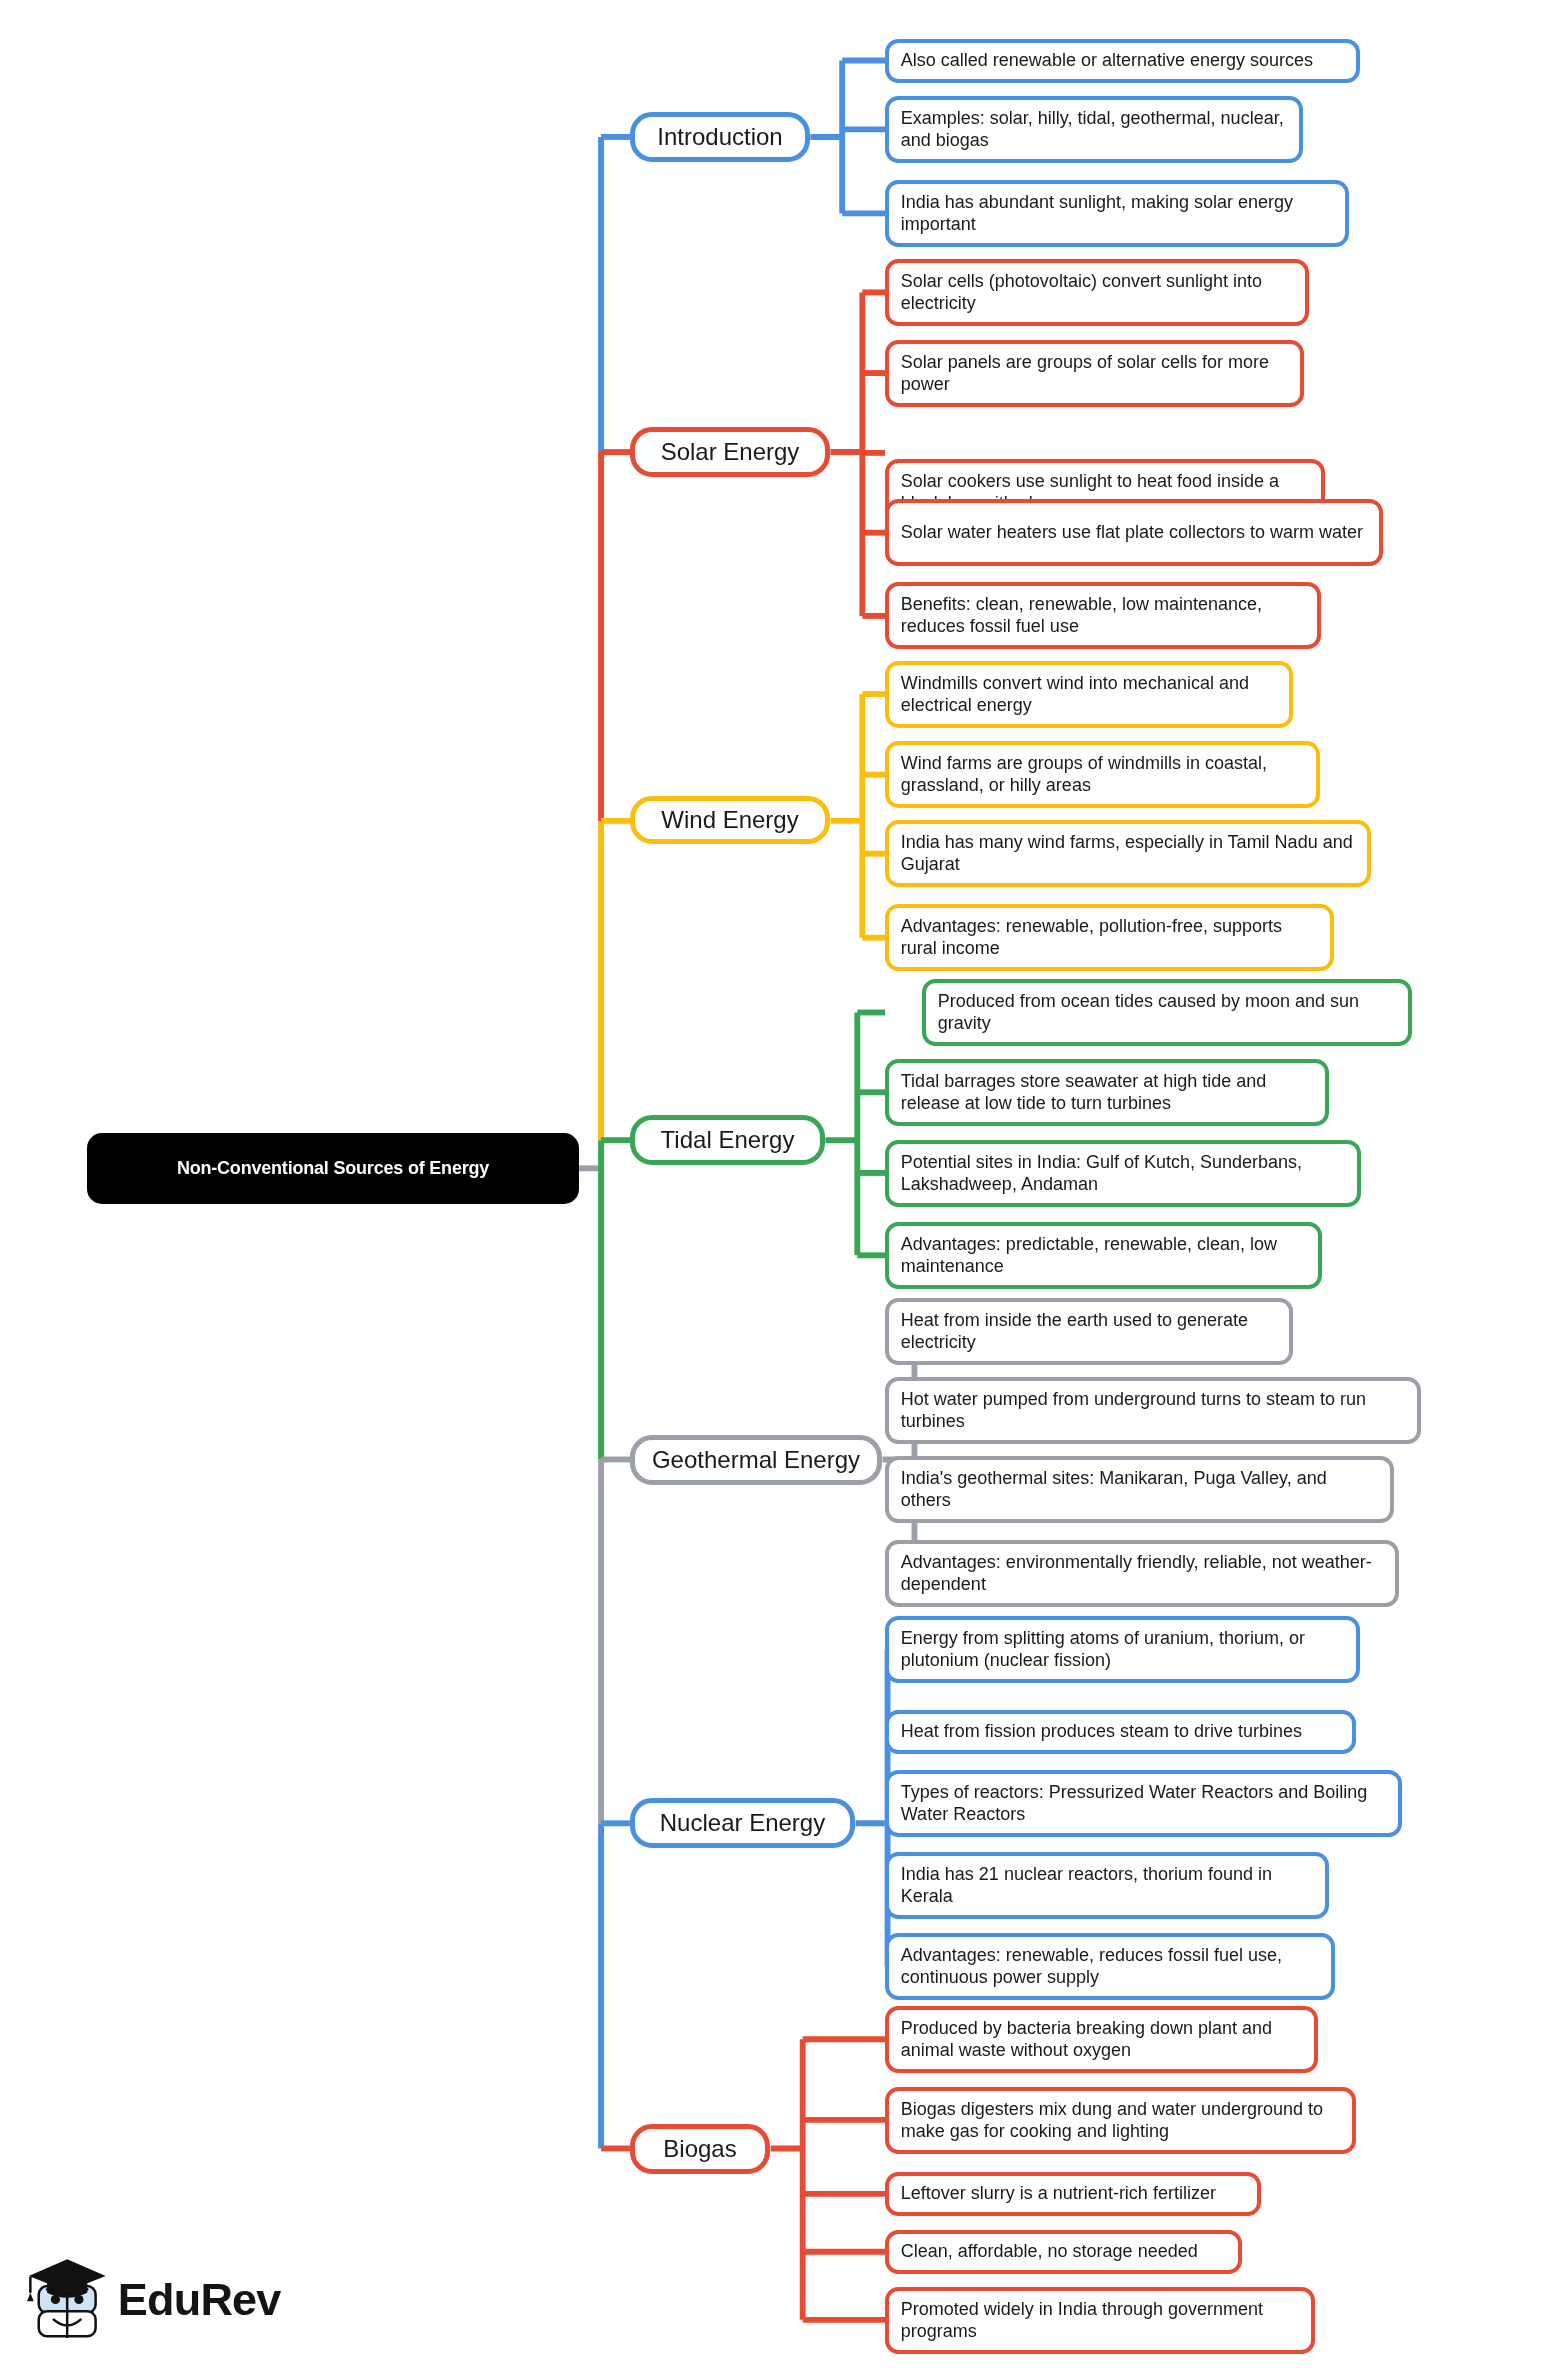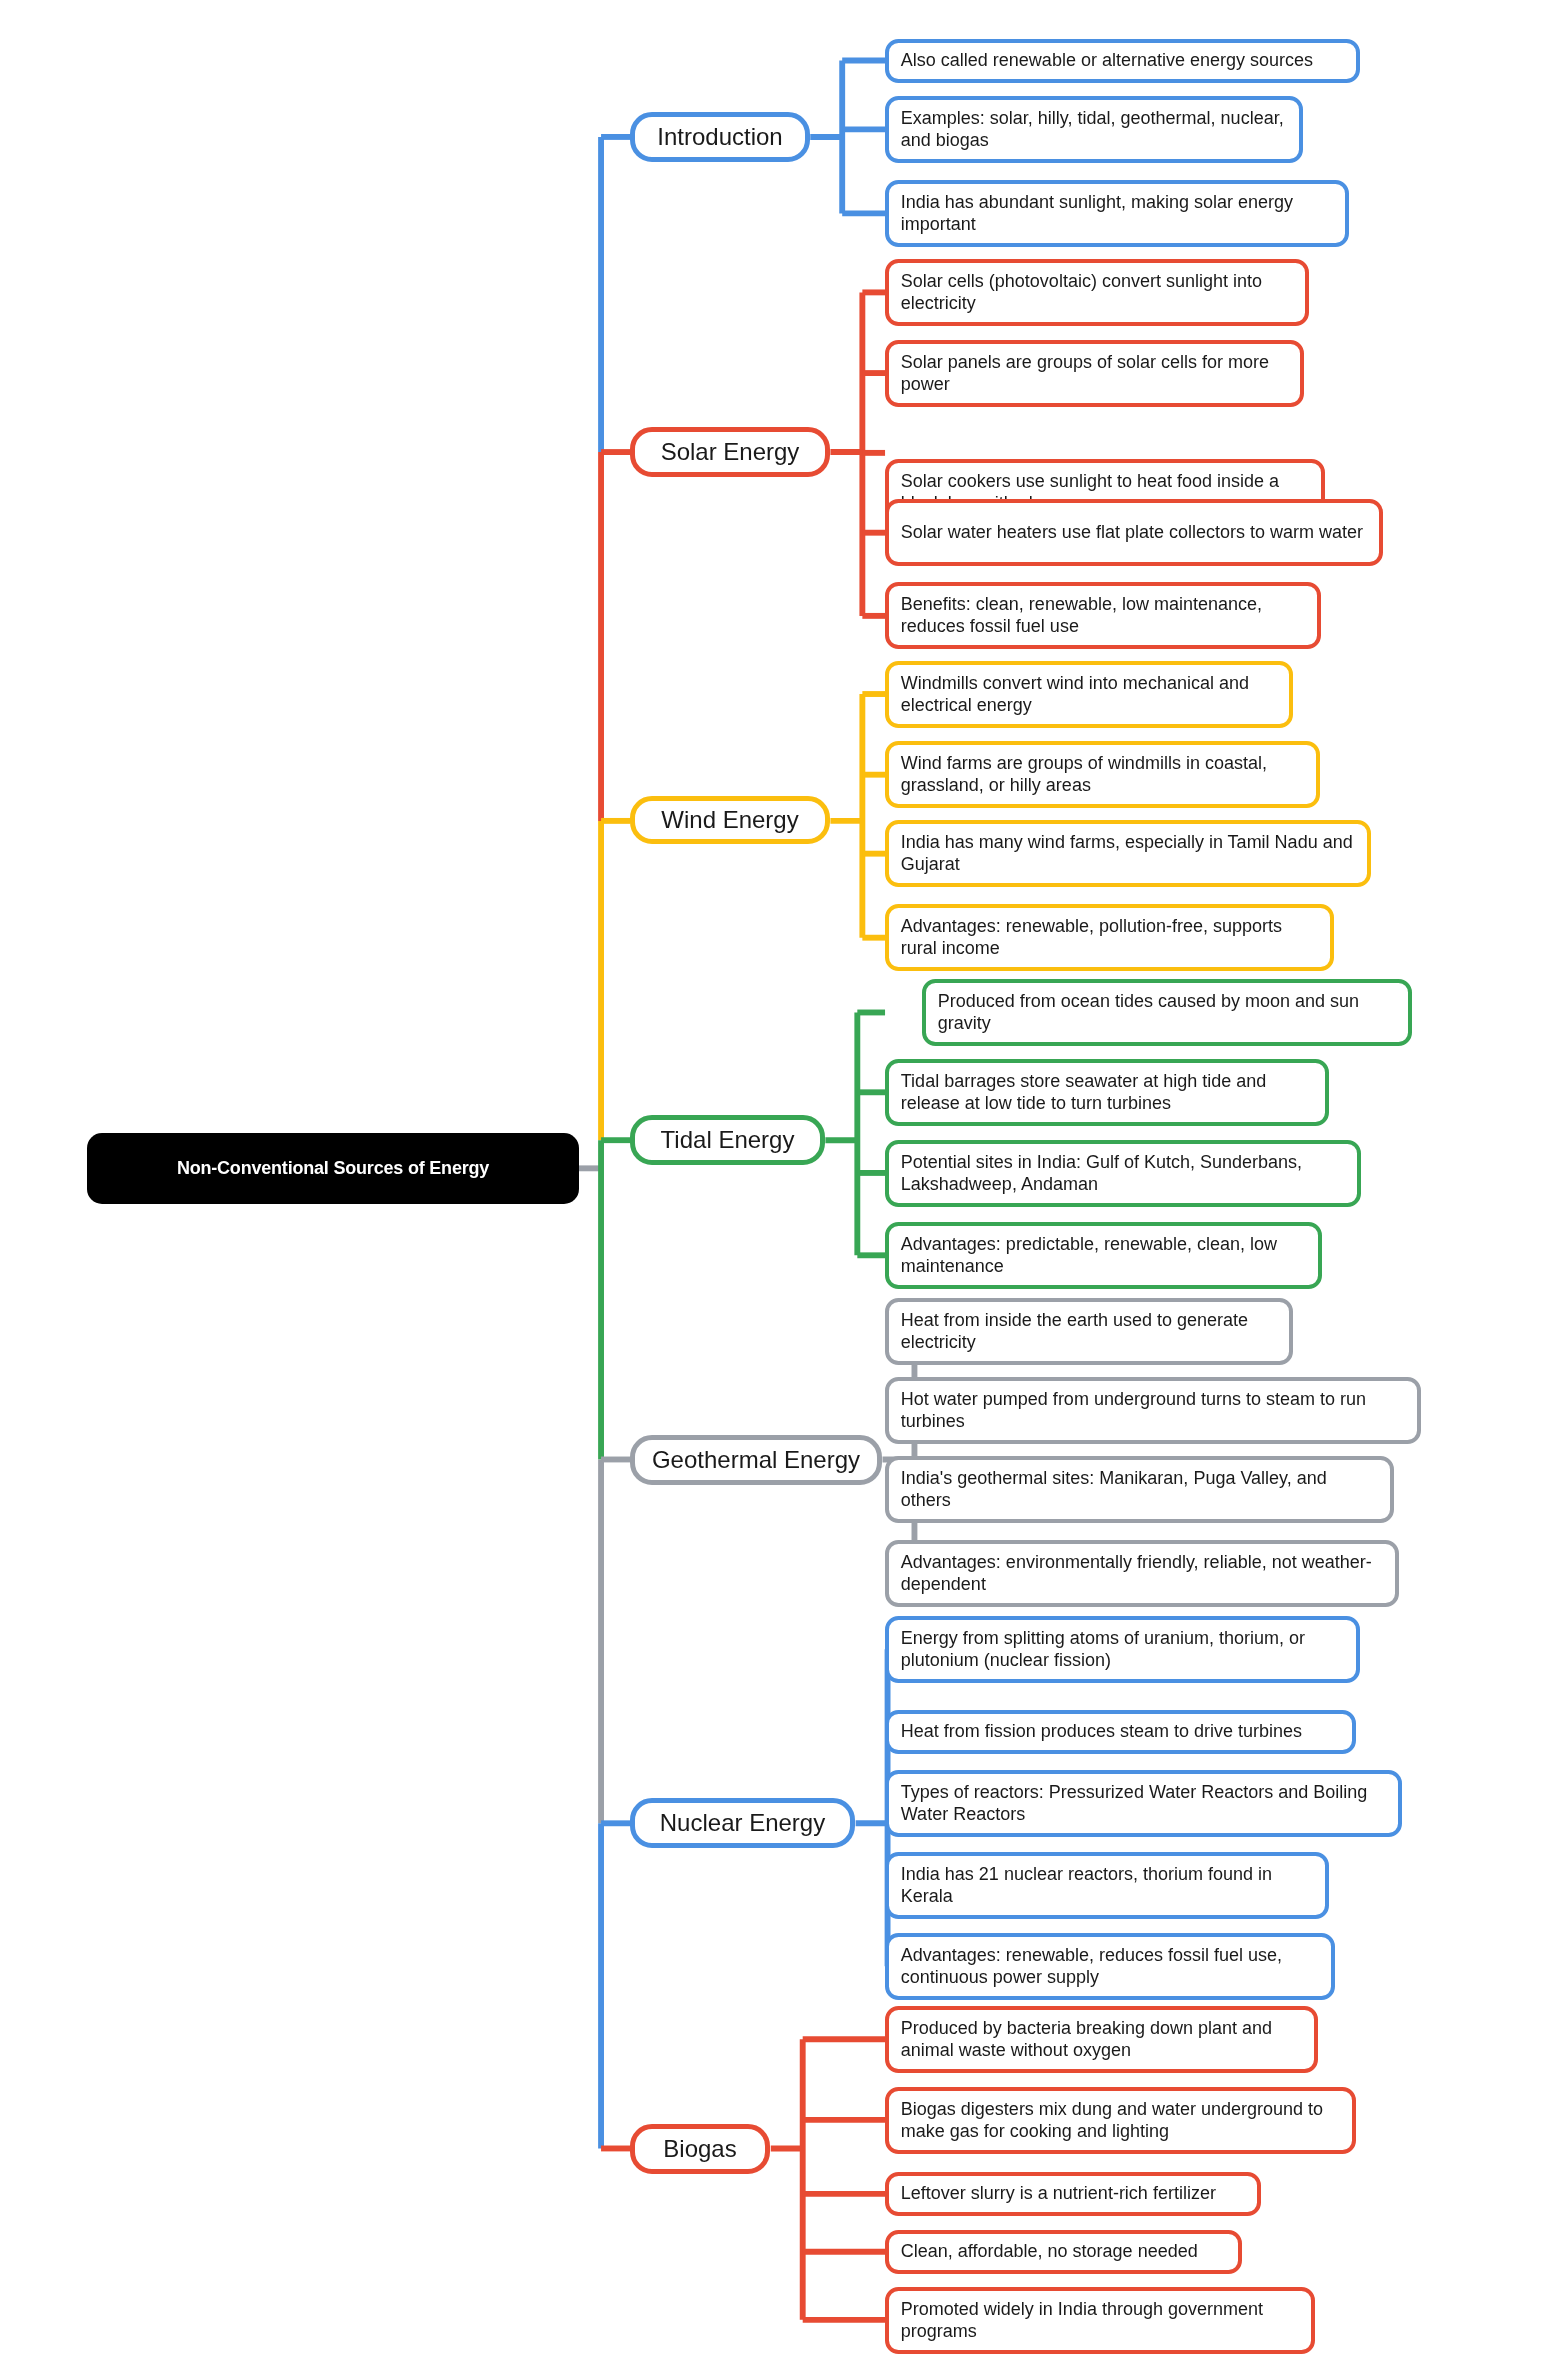--- a/index.html
+++ b/index.html
@@ -250,14 +250,39 @@
         <span class="txt">Leftover slurry is a nutrient-rich fertilizer</span>
       </div>
       <div class="node leaf-node" style="left: 885px; top: 2230px; width: 357px; height: 44px; border-color: rgb(231, 75, 51);">
         <span class="txt">Clean, affordable, no storage needed</span>
       </div>
       <div class="node leaf-node" style="left: 885px; top: 2287px; width: 430px; height: 67px; border-color: rgb(231, 75, 51);">
         <span class="txt">Promoted widely in India through government programs</span>
       </div>
     </div>
 
+  <div id="logo">
+    <span class="mark">
+      <svg viewBox="0 0 96 104" width="81" height="87" aria-hidden="true">
+
+        <rect x="16" y="36" width="68" height="32" rx="10" ry="10" fill="#CFE3F2" stroke="#111111" stroke-width="3"></rect>
+        <rect x="16" y="66" width="68" height="30" rx="10" ry="10" fill="#FFFFFF" stroke="#111111" stroke-width="3"></rect>
+        <line x1="50" y1="34" x2="50" y2="98" stroke="#111111" stroke-width="3"></line>
+
+        <circle cx="36" cy="52" r="5.5" fill="#111111"></circle>
+        <circle cx="64" cy="52" r="5.5" fill="#111111"></circle>
+
+        <path d="M34 76 Q50 90 66 76" fill="none" stroke="#111111" stroke-width="3" stroke-linecap="round"></path>
+
+        <path d="M26 40 Q36 30 46 40" fill="none" stroke="#111111" stroke-width="3" stroke-linecap="round"></path>
+        <path d="M54 40 Q64 30 74 40" fill="none" stroke="#111111" stroke-width="3" stroke-linecap="round"></path>
+
+        <path d="M50 4 L96 24 L50 42 L4 24 Z" fill="#111111"></path>
+        <path d="M26 31 L26 44 Q50 56 74 44 L74 31 L50 42 Z" fill="#111111"></path>
+
+        <path d="M6 25 L6 44" stroke="#111111" stroke-width="3" fill="none"></path>
+        <path d="M6 44 L2 54 L10 54 Z" fill="#111111"></path>
+      </svg>
+    </span>
+    <span class="logo-text">EduRev</span>
+  </div>
 </div>
 
 
 </body></html>

